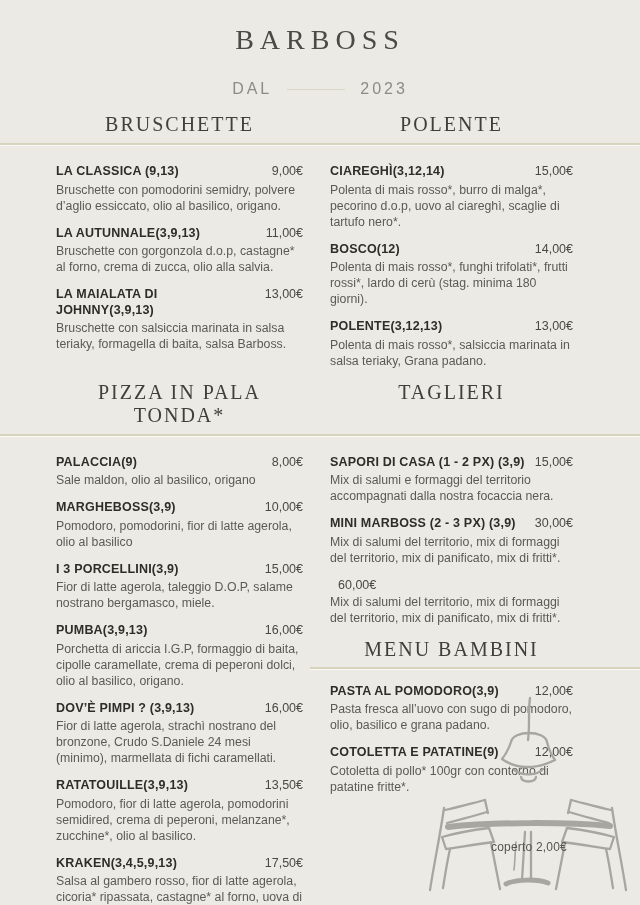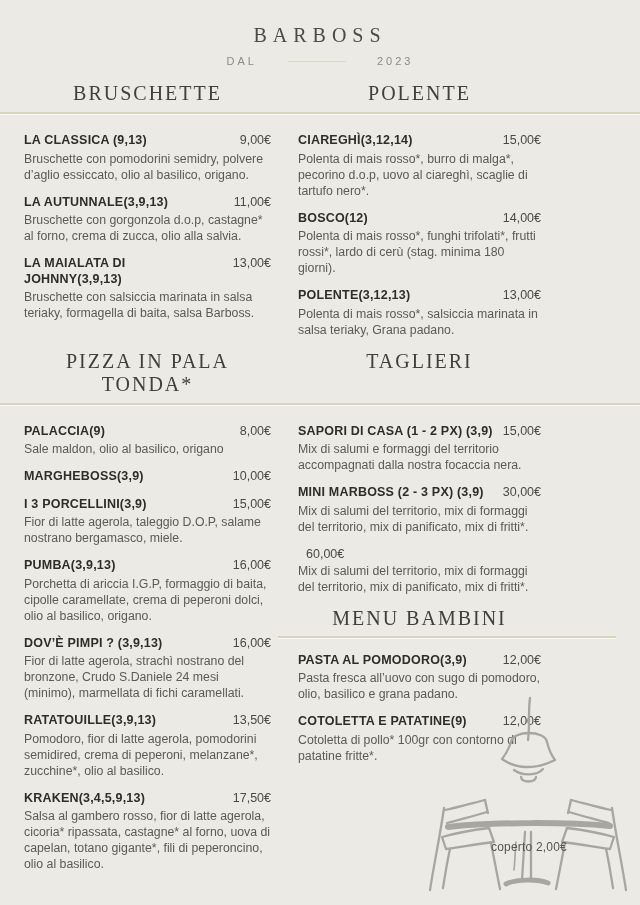--- a/index.html
+++ b/index.html
@@ -8,38 +8,38 @@
     width:640px;height:905px;
     background:#ECEAE4;
     font-family:"Liberation Sans",sans-serif;
     overflow:hidden;
     color:#2D2D29;
   }
   
   .header{text-align:center;padding-top:25px;}
   .brand{
     font-family:"Liberation Serif",serif;
-    font-size:20px;font-weight:400;letter-spacing:6px;
+    font-size:28px;font-weight:400;letter-spacing:6px;
     color:#4B4A45;line-height:1.05;
   }
   .dal-row{
-    margin-top:9px;
-    display:flex;align-items:center;justify-content:center;gap:31px;
-    font-size:11px;letter-spacing:3px;color:#8C8B86;
+    margin-top:26px;
+    display:flex;align-items:center;justify-content:center;gap:15px;
+    font-size:16px;letter-spacing:3px;color:#8C8B86;
   }
   .dal-line{width:58px;height:1px;background:#D9D7C6;}
   .subtitle{
     margin-top:11px;
     font-family:"Liberation Serif",serif;
     font-size:26px;font-weight:400;letter-spacing:4px;
     color:#45443F;line-height:1.1;
   }
   
   .cols{
-    margin-left:24px;width:517px;
+    margin-left:56px;width:517px;
     display:grid;grid-template-columns:247px 243px;column-gap:27px;
   }
   .sec-head{
     font-family:"Liberation Serif",serif;
     font-size:20px;font-weight:400;letter-spacing:2px;
     color:#403F3A;text-align:center;line-height:1.15;
   }
   .heads1{margin-top:15px;}
   .heads2{margin-top:0px;}
   .rule{
@@ -162,20 +162,21 @@
           <span class="item-name">PALACCIA(9)</span>
           <span class="item-price">8,00€</span>
         </div>
         <div class="item-desc">Sale maldon, olio al basilico, origano</div>
       </div>
       <div class="item">
         <div class="item-row">
           <span class="item-name">MARGHEBOSS(3,9)</span>
           <span class="item-price">10,00€</span>
         </div>
+        <div class="item-desc">Pomodoro, pomodorini, fior di latte agerola, olio al basilico</div>
       </div>
       <div class="item">
         <div class="item-row">
           <span class="item-name">I 3 PORCELLINI(3,9)</span>
           <span class="item-price">15,00€</span>
         </div>
         <div class="item-desc">Fior di latte agerola, taleggio D.O.P, salame nostrano bergamasco, miele.</div>
       </div>
       <div class="item">
         <div class="item-row">

